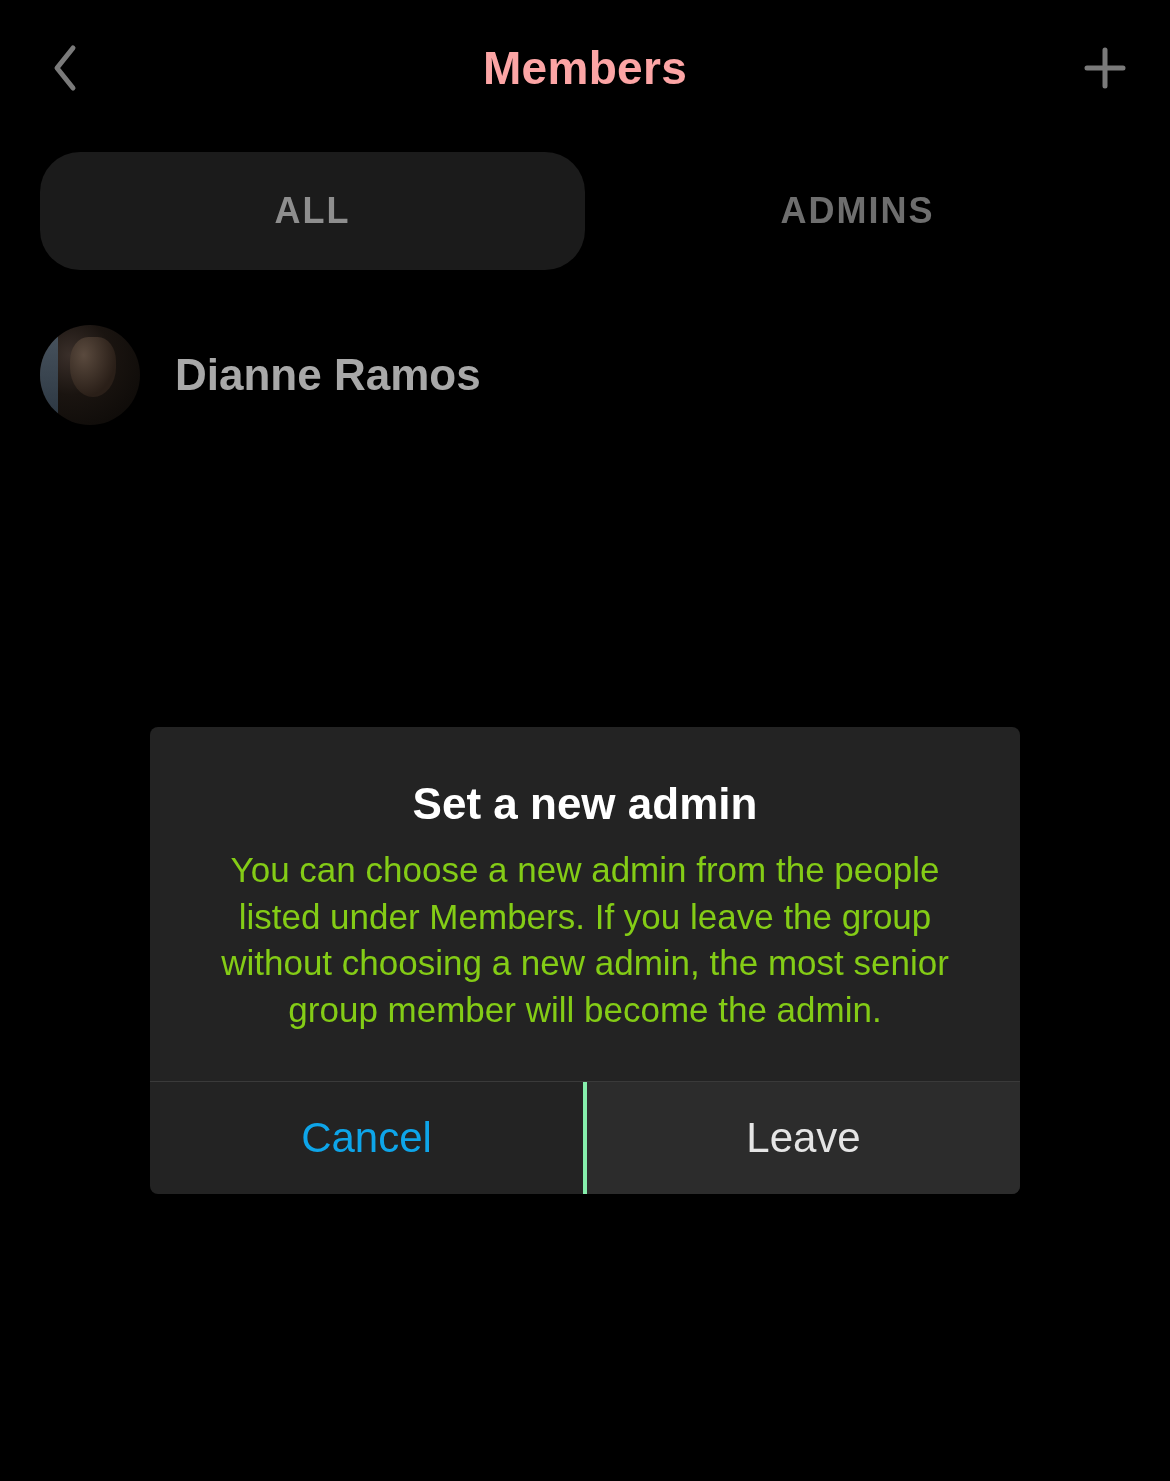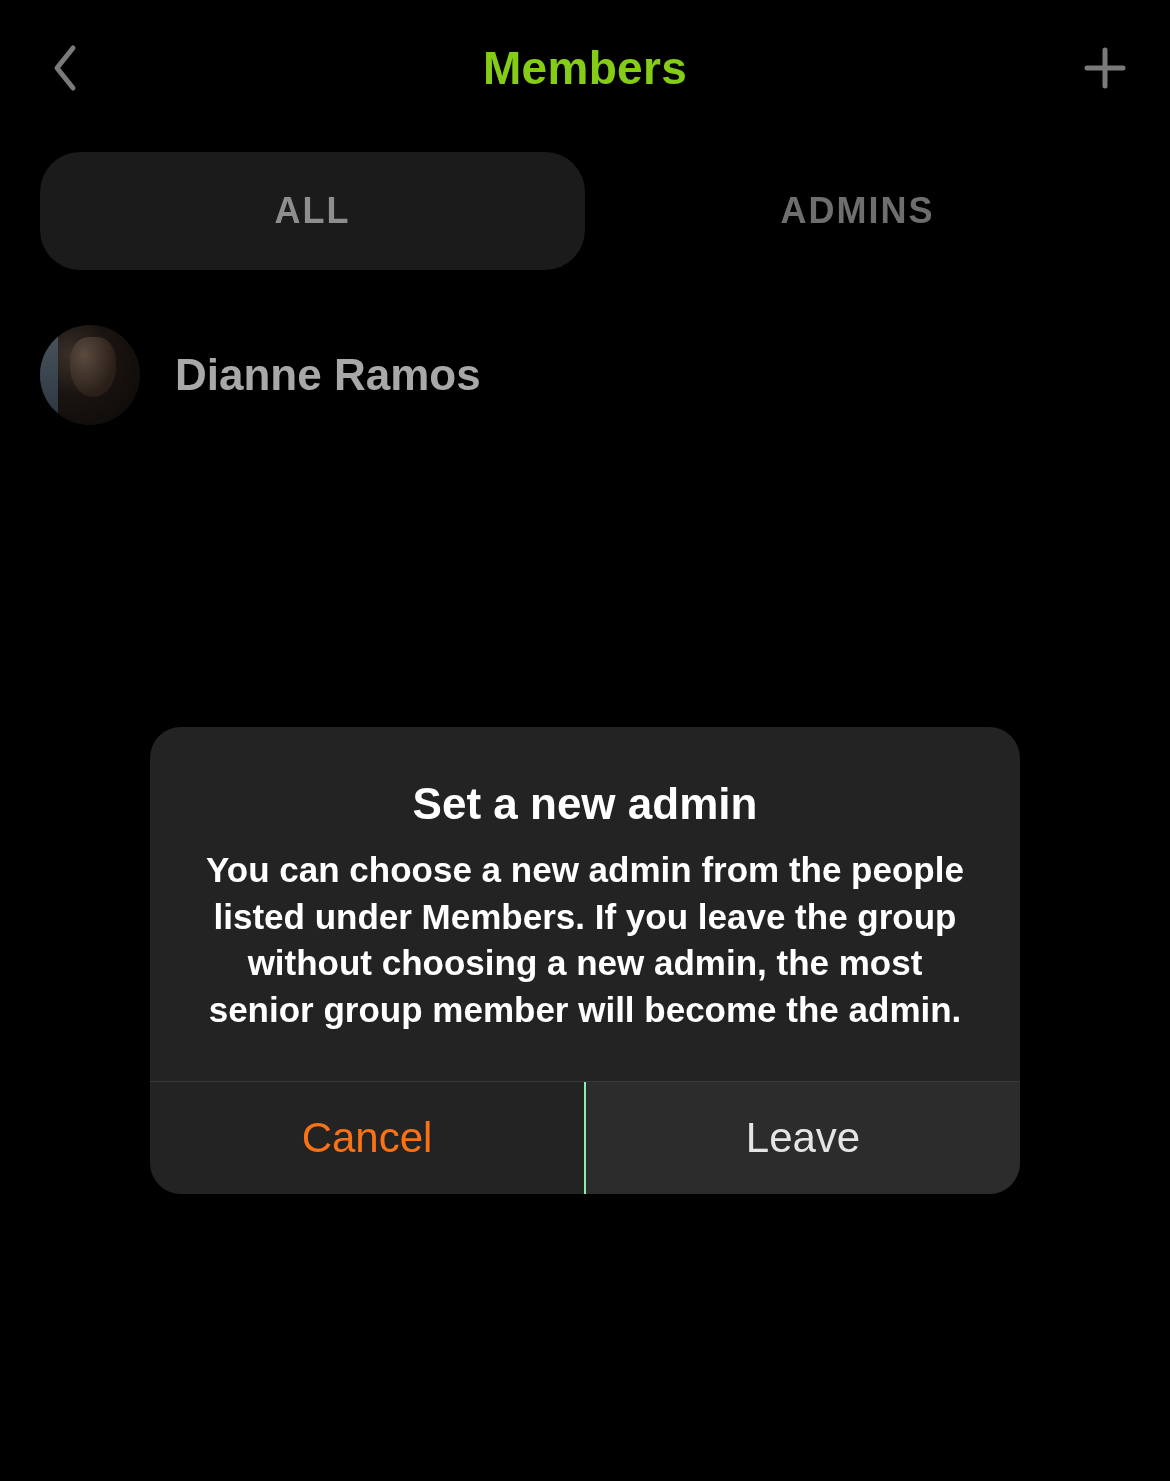--- a/index.html
+++ b/index.html
@@ -28,21 +28,21 @@
       display: flex;
       align-items: center;
       justify-content: center;
       cursor: pointer;
     }
     .back-icon svg {
       width: 28px;
       height: 48px;
     }
     .title {
-      color: #84cc16;
+      color: #fca5a5;
       font-size: 46px;
       font-weight: 600;
       letter-spacing: 0.3px;
     }
     .plus-icon {
       width: 50px;
       height: 50px;
       display: flex;
       align-items: center;
       justify-content: center;
@@ -120,54 +120,54 @@
       top: 0;
       bottom: 0;
       background: rgba(0,0,0,0);
     }
     .dialog {
       position: absolute;
       left: 150px;
       right: 150px;
       top: 727px;
       background: #232323;
-      border-radius: 31px;
+      border-radius: 8px;
       overflow: hidden;
     }
     .dialog-content {
       padding: 52px 48px 48px 48px;
       text-align: center;
     }
     .dialog-title {
       color: #ffffff;
       font-size: 44px;
       font-weight: 700;
       margin-bottom: 18px;
     }
     .dialog-body {
-      color: #ffffff;
+      color: #84cc16;
       font-size: 35px;
-      font-weight: 700;
+      font-weight: 400;
       line-height: 1.33;
     }
     .dialog-actions {
       display: flex;
       border-top: 1px solid #3a3a3a;
     }
     .dialog-button {
       flex: 1;
       text-align: center;
       padding: 32px 0;
       font-size: 42px;
       font-weight: 400;
       cursor: pointer;
     }
     .dialog-button.cancel {
-      color: #f97316;
-      border-right: 2px solid #86efac;
+      color: #0ea5e9;
+      border-right: 4px solid #86efac;
     }
     .dialog-button.leave {
       color: #e5e5e5;
       background: #2c2c2c;
     }
   </style>
 </head>
 <body>
 
 <div class="header">

